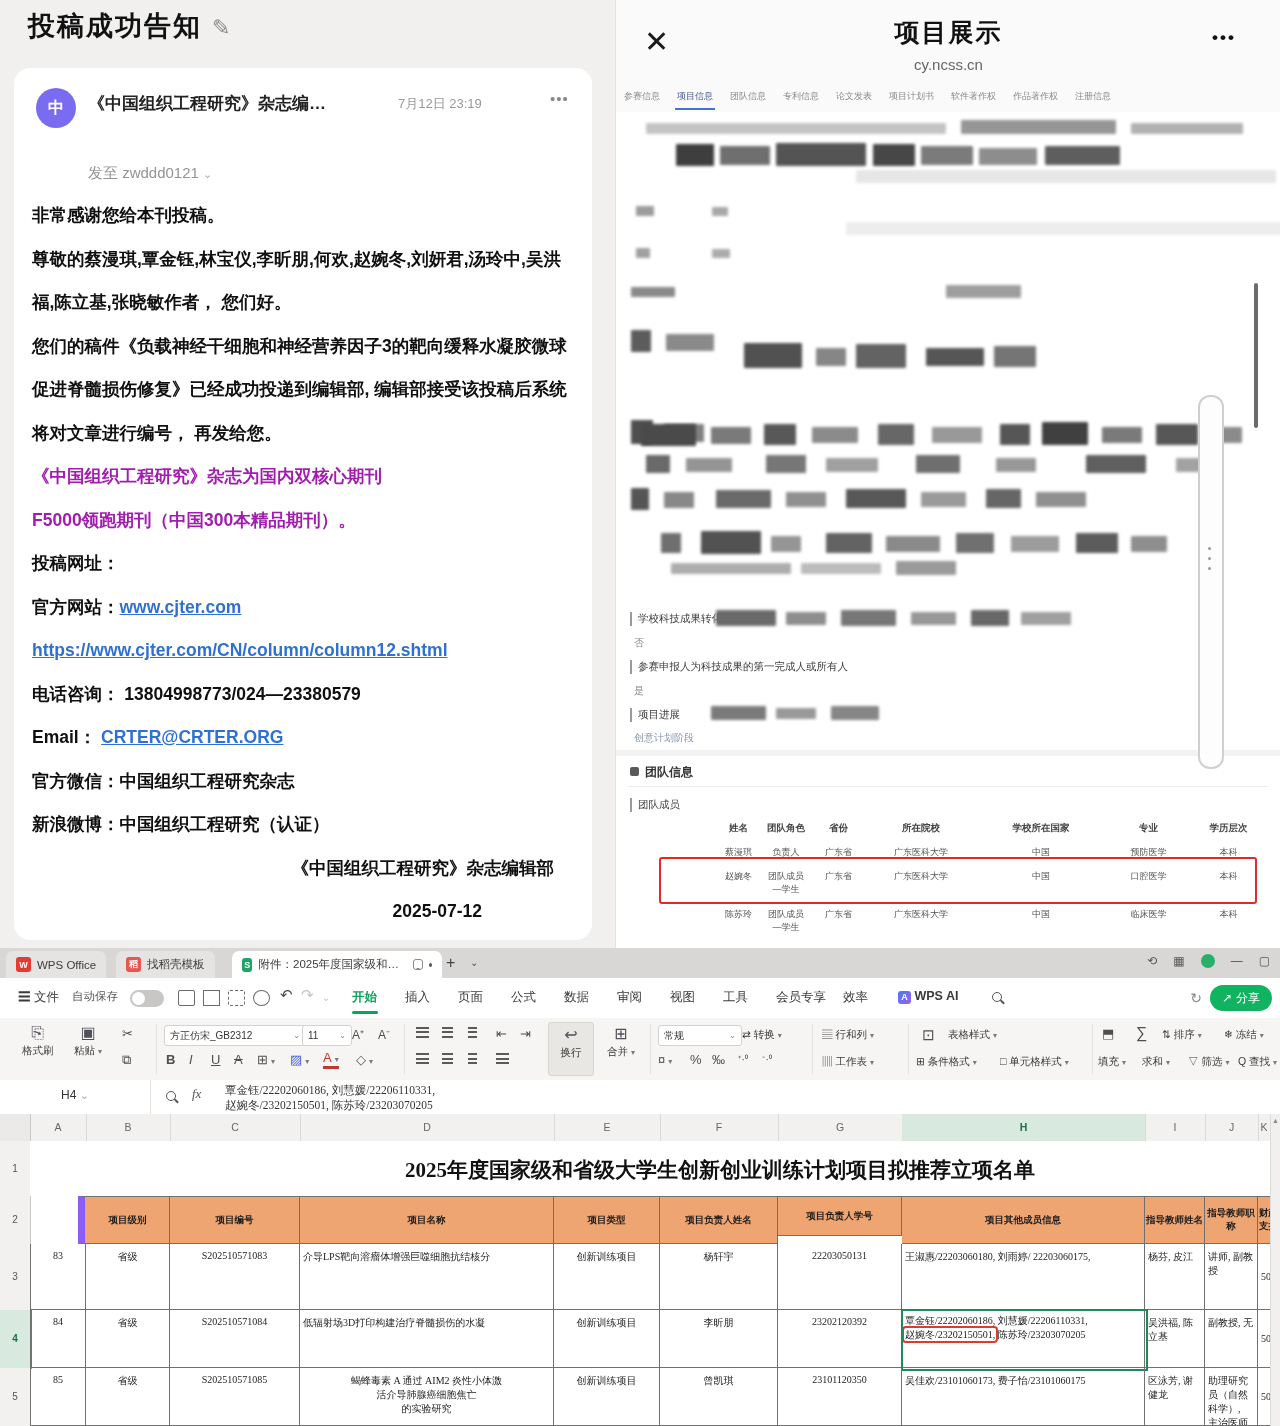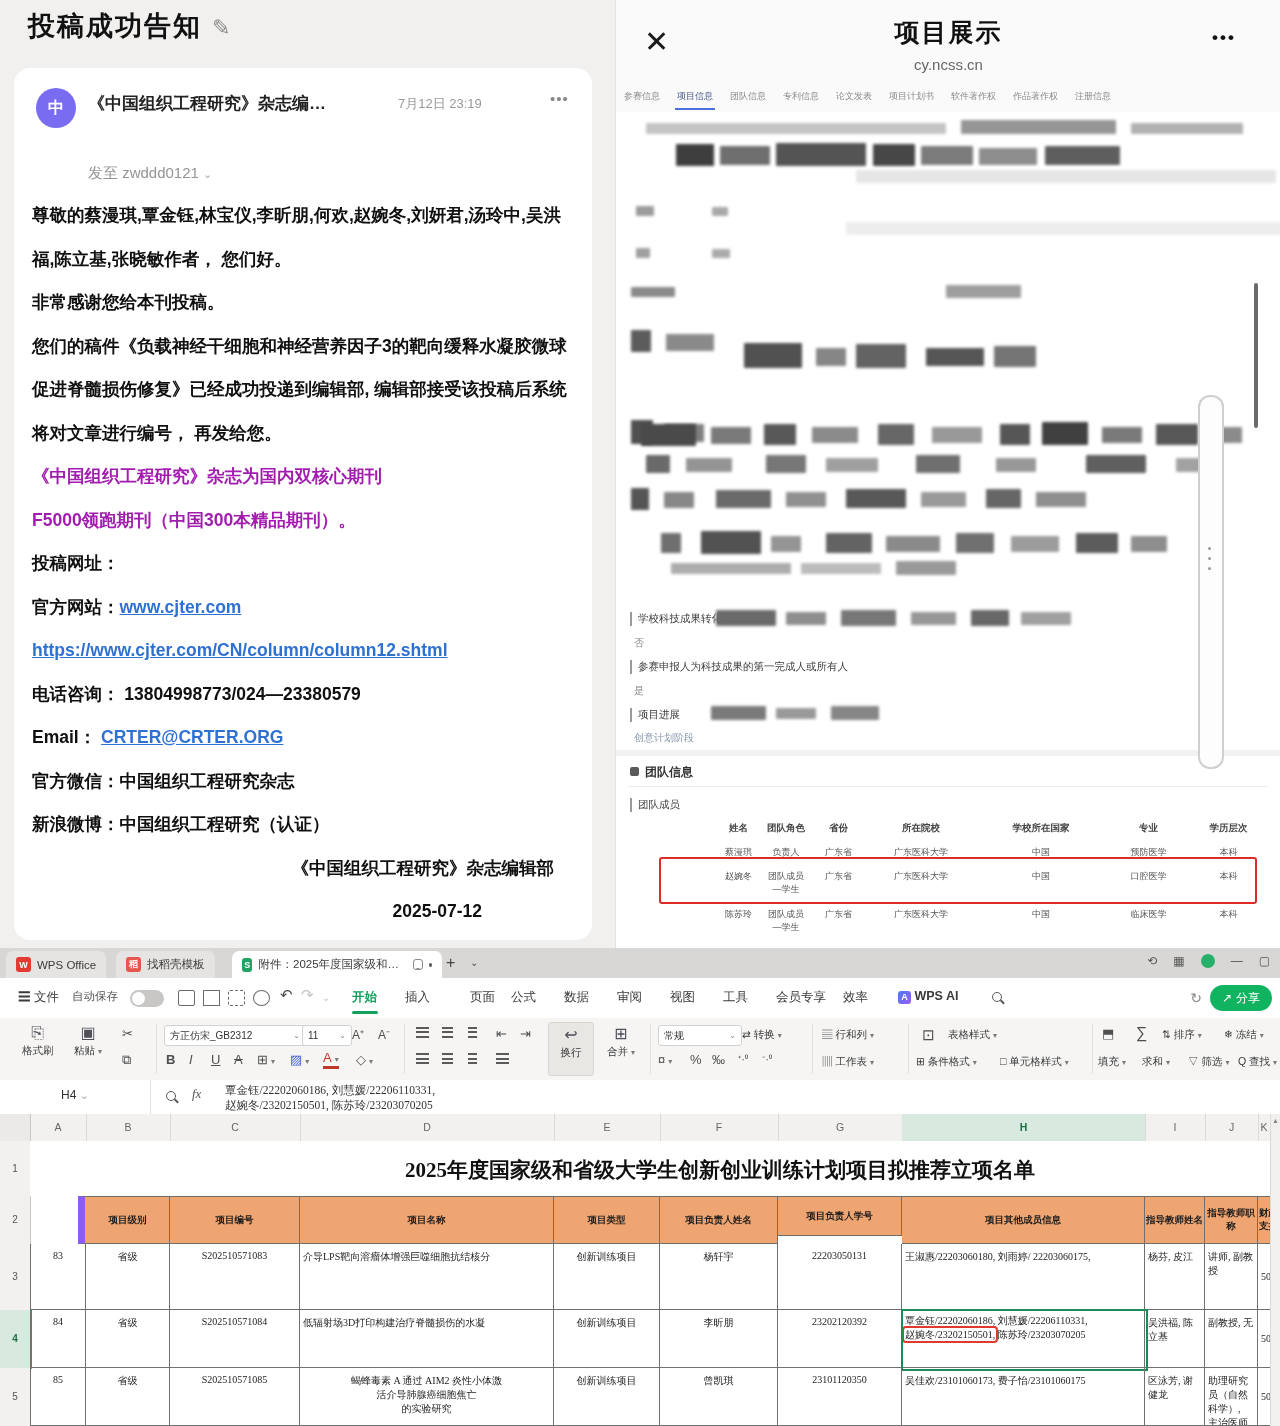--- a/index.html
+++ b/index.html
@@ -131,22 +131,22 @@
     <div class="email-title">
       <span>投稿成功告知</span><span class="pencil">✎</span>
     </div>
     <div class="email-card">
       <div class="avatar">中</div>
       <div class="sender">《中国组织工程研究》杂志编…</div>
       <div class="maildate">7月12日 23:19</div>
       <div class="maildots">•••</div>
       <div class="mailto"><span>发至 zwddd0121</span> <span class="chev">⌄</span></div>
       <div class="mailbody">
+        <p>非常感谢您给本刊投稿。</p>
         <p>尊敬的蔡漫琪,覃金钰,林宝仪,李昕朋,何欢,赵婉冬,刘妍君,汤玲中,吴洪福,陈立基,张晓敏作者， 您们好。</p>
-        <p>非常感谢您给本刊投稿。</p>
         <p>您们的稿件《负载神经干细胞和神经营养因子3的靶向缓释水凝胶微球促进脊髓损伤修复》已经成功投递到编辑部, 编辑部接受该投稿后系统将对文章进行编号， 再发给您。</p>
         <p class="orange pre">《中国组织工程研究》杂志为国内双核心期刊
 F5000领跑期刊（中国300本精品期刊）。</p>
         <p>投稿网址：</p>
         <p><span>官方网站：</span><a class="blink">www.cjter.com</a></p>
         <p><a class="blink">https://www.cjter.com/CN/column/column12.shtml</a></p>
         <p>电话咨询： 13804998773/024—23380579</p>
         <p><span>Email： </span><a class="blink">CRTER@CRTER.ORG</a></p>
         <p>官方微信：中国组织工程研究杂志</p>
         <p>新浪微博：中国组织工程研究（认证）</p>
@@ -336,21 +336,21 @@
       <div class="toggle"></div>
       <div class="qicon" style="left:178px;"></div>
       <div class="qicon" style="left:203px;border-radius:0;"></div>
       <div class="qicon" style="left:228px;border-style:dashed;"></div>
       <div class="qicon" style="left:253px;border-radius:50%;"></div>
       <div class="undo" style="left:280px;">↶</div>
       <div class="redo" style="left:301px;">↷</div>
       <div class="redo" style="left:322px;font-size:10px;top:14px;">⌄</div>
       <div class="menu-item active" style="left:352px;">开始</div>
       <div class="menu-item" style="left:405px;">插入</div>
-      <div class="menu-item" style="left:470px;">页面</div>
+      <div class="menu-item" style="left:458px;">页面</div>
       <div class="menu-item" style="left:511px;">公式</div>
       <div class="menu-item" style="left:564px;">数据</div>
       <div class="menu-item" style="left:617px;">审阅</div>
       <div class="menu-item" style="left:670px;">视图</div>
       <div class="menu-item" style="left:723px;">工具</div>
       <div class="menu-item" style="left:776px;">会员专享</div>
       <div class="menu-item" style="left:843px;">效率</div>
       <div class="menu-item" style="left:898px;"><span class="ai-logo">A</span> <b>WPS AI</b></div>
       <div class="mag" style="left:992px;top:14px;"></div>
       <div class="sync">↻</div>

